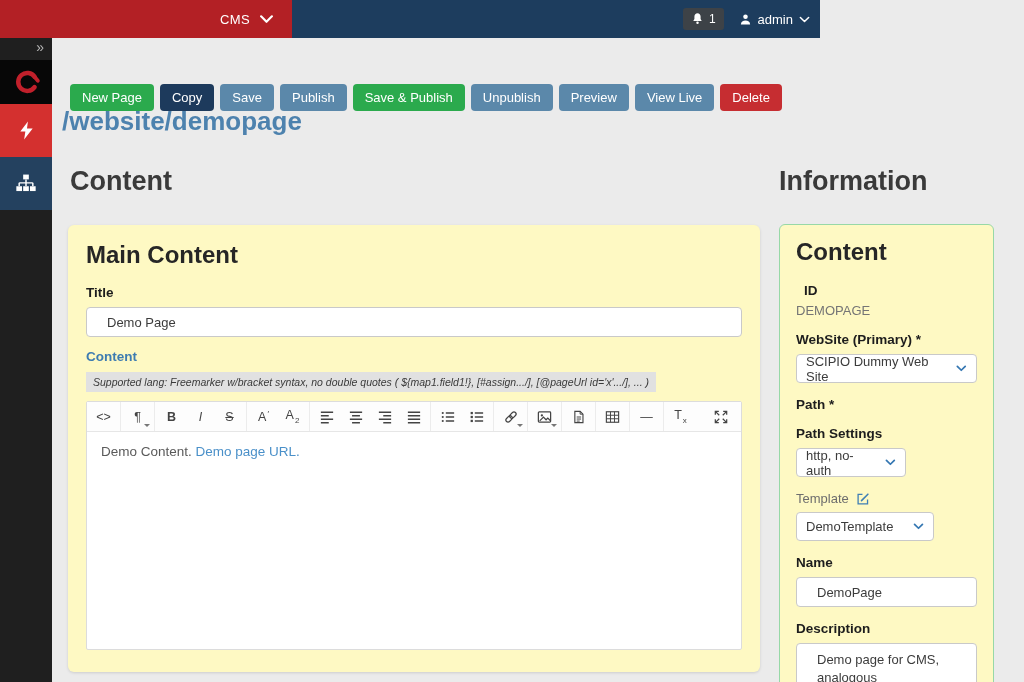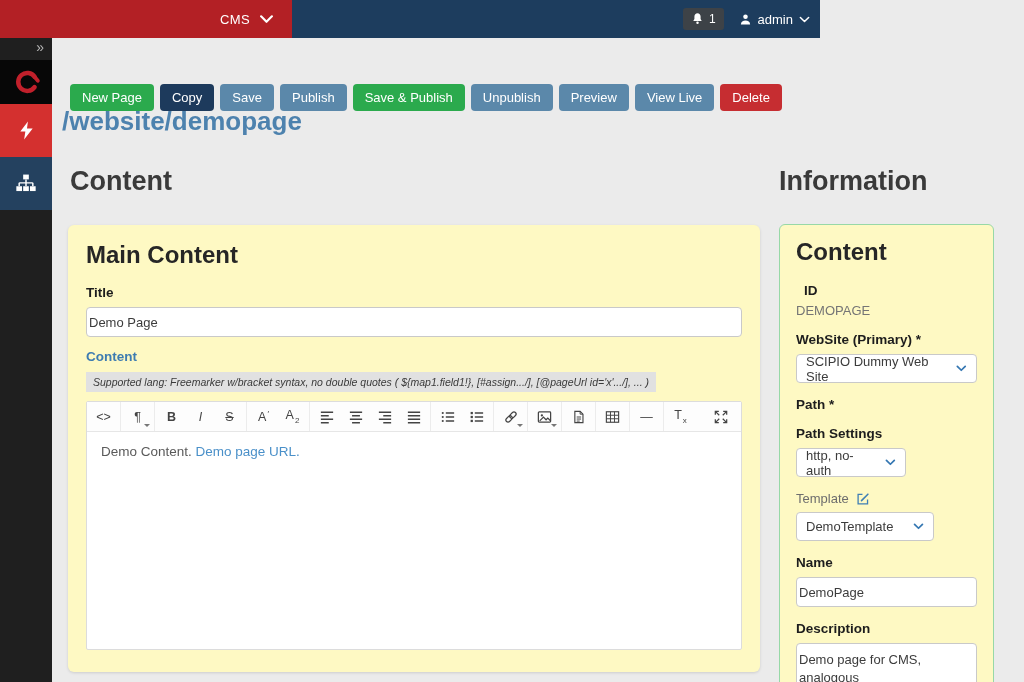--- a/index.html
+++ b/index.html
@@ -40,21 +40,21 @@
   .card { background:#fef9c3; border-radius:6px; box-shadow:0 1px 3px rgba(0,0,0,.13); }
   .main-card { position:absolute; left:16px; top:187px; width:692px; height:447px; padding:16px 18px; }
   .settings-card { position:absolute; left:727px; top:186px; width:215px; height:520px; padding:13px 16px;
     border:1px solid #97d8a7; box-shadow:none; }
   h2.card-heading { margin:0; font-size:24px; font-weight:600; color:#262626; }
   .field-label { font-size:13.5px; font-weight:700; color:#1d1d1d; margin:14px 0 7px; }
   .field-label.blue { color:#3e7cb1; margin-bottom:8px; }
   .muted-label { font-size:13px; font-weight:400; color:#6d6d6d; margin:14px 0 6px; display:flex; align-items:center; gap:7px; }
   .value-text { font-size:13px; color:#757575; }
   .text-input { display:block; width:100%; height:30px; border:1px solid #c9c9c9; border-radius:4px;
-    padding:0 2px; font-size:13px; color:#3c3c3c; font-family:inherit; background:#fff; }
+    padding:0 20px; font-size:13px; color:#3c3c3c; font-family:inherit; background:#fff; }
   textarea.text-input { height:60px; padding-top:7px; resize:none; line-height:1.35; }
   .select { height:29px; border:1px solid #c9c9c9; border-radius:4px; background:#fff; cursor:pointer;
     display:flex; align-items:center; justify-content:space-between; padding:0 9px; font-size:13px; color:#3c3c3c;gap:8px; }
   .note { display:inline-block; background:#e1e1e1; color:#3a3a3a; font-size:10.5px; font-style:italic; padding:4px 7px; }
   
   .editor { border:1px solid #dcdcdc; border-radius:2px; margin-top:9px; height:249px; display:flex; flex-direction:column; background:#fff; }
   .ed-toolbar { height:30px; display:flex; align-items:stretch; background:#fdfdfd; border-bottom:1px solid #e6e6e6; padding-right:4px; }
   .tb-group { display:flex; border-right:1px solid #ececec; padding:0 2px; }
   .tb-group.last { border-right:none; }
   .tb-btn { width:29px; border:none; background:transparent; color:#444; font-size:12.5px;

